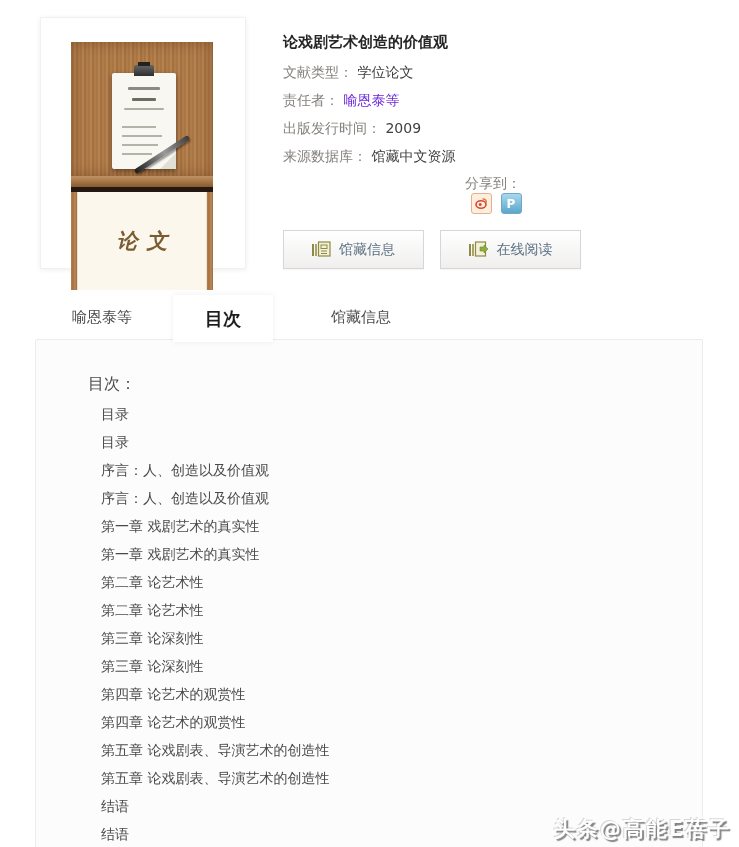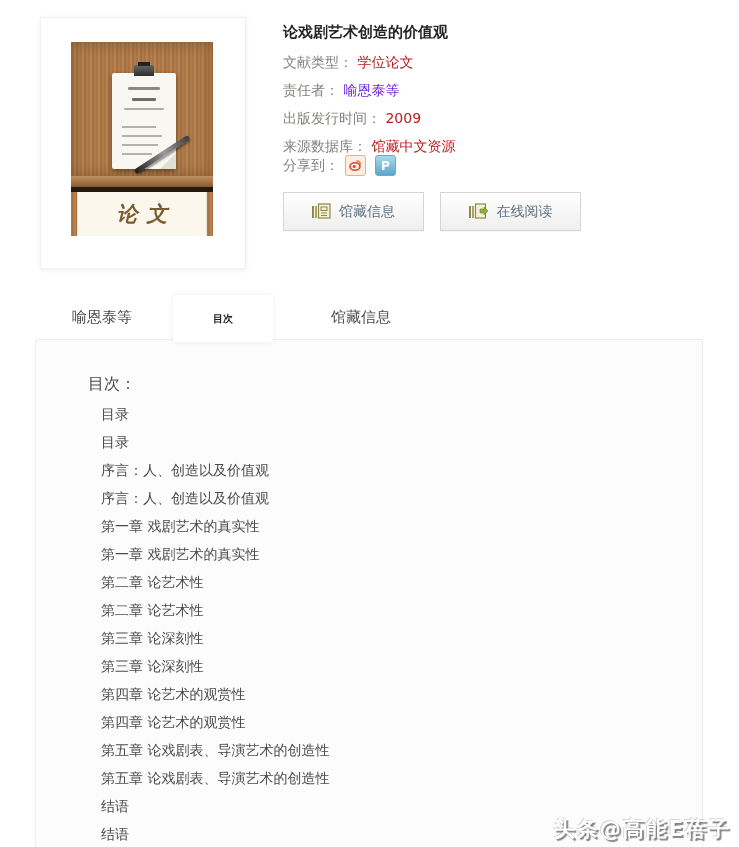--- a/index.html
+++ b/index.html
@@ -2,21 +2,21 @@
 <html><head>
 <meta charset="utf-8">
 <style>
   html,body{margin:0;padding:0;}
   body{font-family:"DejaVu Sans","Liberation Sans",sans-serif;background:#fff;}
   .page{position:relative;width:739px;height:847px;background:#fff;overflow:hidden;}
 
   
   .cover-card{position:absolute;left:40px;top:17px;width:204px;height:250px;background:#fff;
     border:1px solid #f1f1f1;box-shadow:0 1px 5px rgba(0,0,0,0.07);}
-  .cover-art{position:absolute;left:30px;top:24px;width:142px;height:194px;overflow:hidden;}
+  .cover-art{position:absolute;left:30px;top:24px;width:142px;height:248px;overflow:hidden;}
   .wood{position:absolute;left:0;top:0;right:0;height:134px;
     background:repeating-linear-gradient(90deg,#b3804e 0px,#a86f3e 2px,#b98a5c 4px,#a06a38 6px,#b3804e 8px);
     box-shadow:inset 0 0 14px rgba(60,30,5,0.35);}
   .shelf{position:absolute;left:0;top:134px;right:0;height:11px;
     background:linear-gradient(#c09263,#8a5a2c);}
   .shelf-shadow{position:absolute;left:0;top:145px;right:0;height:5px;background:#241812;}
   .band{position:absolute;left:0;top:150px;right:0;bottom:0;
     background:repeating-linear-gradient(90deg,#b3804e 0px,#a86f3e 2px,#b98a5c 4px,#a06a38 6px,#b3804e 8px);}
   .band-paper{position:absolute;left:6px;right:6px;top:0;bottom:0;background:#fbf7ed;
     border-left:1px solid #e8e2d2;border-right:1px solid #e8e2d2;
@@ -33,46 +33,46 @@
   .p2{width:24px;margin-top:8px;background:#6e6c62;}
   .p3{width:40px;margin-top:7px;height:2px;background:#b0aea2;}
   .fline{height:2px;background:#b5b3a8;margin:7px 10px 0 10px;}
   .fold{position:absolute;right:0;bottom:0;width:0;height:0;
     border-left:16px solid transparent;border-bottom:16px solid #e2e0d4;}
   .pen{position:absolute;right:-18px;bottom:12px;width:64px;height:5px;border-radius:3px;
     background:linear-gradient(90deg,#1c1c1c,#9a9a9a 55%,#3c3c3c);
     transform:rotate(-33deg);box-shadow:0 2px 2px rgba(0,0,0,0.4);}
 
   
-  .meta{position:absolute;left:283px;top:22px;width:420px;}
+  .meta{position:absolute;left:283px;top:32px;width:420px;}
   .title{font-size:15px;font-weight:bold;color:#262626;line-height:20px;}
   .field-row{margin-top:12px;font-size:14px;line-height:16px;}
   .f-label{color:#85817d;}
-  .f-value{color:#b91c1c;}
+  .f-value{color:#404040;}
   .f-link{color:#6d28d9;cursor:pointer;margin-top:30px;}
-  .share-row{margin-top:1px;font-size:14px;display:flex;align-items:center;}
+  .share-row{margin-top:11px;font-size:14px;display:flex;align-items:center;flex-direction:column;}
   .share-icons{display:flex;gap:9px;margin-left:6px;}
   .sicon{width:19px;height:19px;border-radius:3px;display:flex;align-items:center;justify-content:center;cursor:pointer;}
   .weibo{background:#fdeee0;border:1px solid #e5b186;}
   .pengyou{background:linear-gradient(#a9d8ec,#5aa6cc);border:1px solid #6fa7c5;
     color:#fff;font-weight:bold;font-size:12px;line-height:1;}
   .btn-row{margin-top:16px;display:flex;gap:16px;}
   .btn{width:139px;height:37px;border:1px solid #d6d6d6;background:linear-gradient(#ffffff,#f0efee);
     display:flex;align-items:center;justify-content:center;gap:8px;cursor:pointer;
     color:#5d7183;font-size:14px;box-shadow:0 1px 1px rgba(0,0,0,0.03);}
 
   
   .tabbar{position:absolute;left:36px;top:295px;width:667px;height:44px;}
   .tab{position:absolute;top:0;height:44px;line-height:44px;text-align:center;
     font-size:15px;color:#4d4d4d;cursor:pointer;}
   .tab-1{left:16px;width:100px;}
   .tab-3{left:255px;width:100px;text-align:right;}
   .tab-active{position:absolute;left:137px;top:0;width:100px;height:47px;background:#fff;z-index:3;
     box-shadow:0 0 6px rgba(0,0,0,0.07);display:flex;align-items:center;justify-content:center;
-    font-size:10px;font-weight:bold;color:#1d1d1d;cursor:pointer;}
+    font-size:18px;font-weight:bold;color:#1d1d1d;cursor:pointer;}
 
   
   .panel{position:absolute;left:35px;top:339px;width:666px;height:700px;background:#fcfcfc;
     border:1px solid #ececec;border-radius:2px;z-index:1;}
   .toc-heading{padding:30px 0 0 52px;font-size:16px;line-height:28px;color:#4a4a4a;}
   .toc-list{list-style:none;margin:2px 0 12px 0;padding:0 0 0 65px;}
   .toc-list li{line-height:28px;font-size:14px;color:#4a4a4a;}
 
   
   .watermark{position:absolute;right:8px;bottom:4px;font-size:21px;font-weight:bold;letter-spacing:2px;

